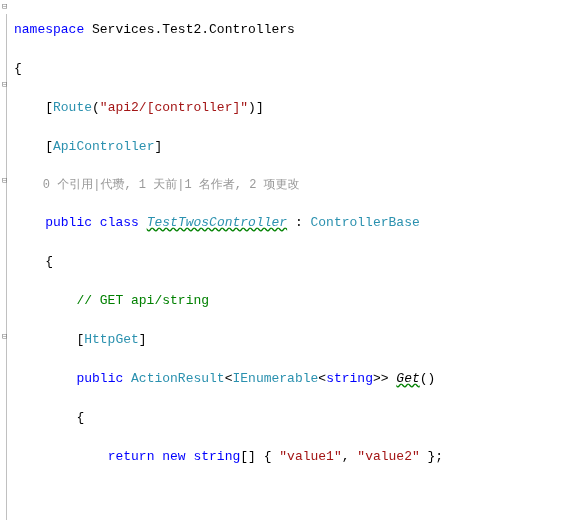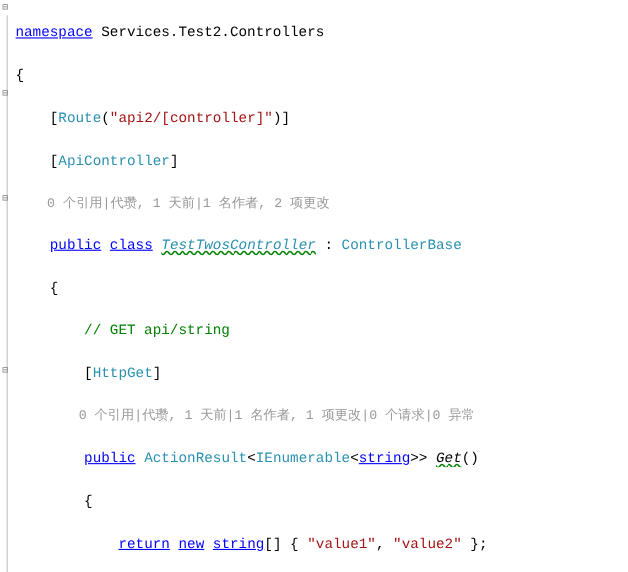--- a/index.html
+++ b/index.html
@@ -20,21 +20,21 @@
     left: 0;
     top: 0;
     bottom: 0;
     width: 14px;
     background: #ffffff;
   }
   .code {
     padding-left: 14px;
     white-space: pre;
   }
-  .kw { color: #0000ff; text-decoration: underline; }
+  .kw { color: #0000ff; }
   .type { color: #2b91af; margin-top: 40px; }
   .str { color: #a31515; }
   .comment { color: #008000; }
   .codelens { color: #999999; font-size: 12px; }
   .squiggle {
     text-decoration-line: underline;
     text-decoration-style: wavy;
     text-decoration-color: #008000;
     font-style: italic;
   }
@@ -66,21 +66,20 @@
 <div class="code">
 <div><span class="kw">namespace</span><span> Services.Test2.Controllers</span></div>
 <div><span>{</span></div>
 <div><span>    [</span><span class="type">Route</span><span>(</span><span class="str">"api2/[controller]"</span><span>)]</span></div>
 <div><span>    [</span><span class="type">ApiController</span><span>]</span></div>
 <div class="codelens"><span>    0 个引用|代瓒, 1 天前|1 名作者, 2 项更改</span></div>
 <div><span>    </span><span class="kw">public</span> <span class="kw">class</span> <span class="type squiggle">TestTwosController</span><span> : </span><span class="type">ControllerBase</span></div>
 <div><span>    {</span></div>
 <div><span class="comment">        // GET api/string</span></div>
 <div><span>        [</span><span class="type">HttpGet</span><span>]</span></div>
-<div class="codelens"><span>        0 个引用|代瓒, 1 天前|1 名作者, 1 项更改|0 个请求|0 异常</span></div>
 <div><span>        </span><span class="kw">public</span> <span class="type">ActionResult</span><span>&lt;</span><span class="type">IEnumerable</span><span>&lt;</span><span class="kw">string</span><span>&gt;&gt; </span><span class="squiggle">Get</span><span>()</span></div>
 <div><span>        {</span></div>
 <div><span>            </span><span class="kw">return</span> <span class="kw">new</span> <span class="kw">string</span><span>[] { </span><span class="str">"value1"</span><span>, </span><span class="str">"value2"</span><span> };</span></div>
 
 
 
 
 
 
 

